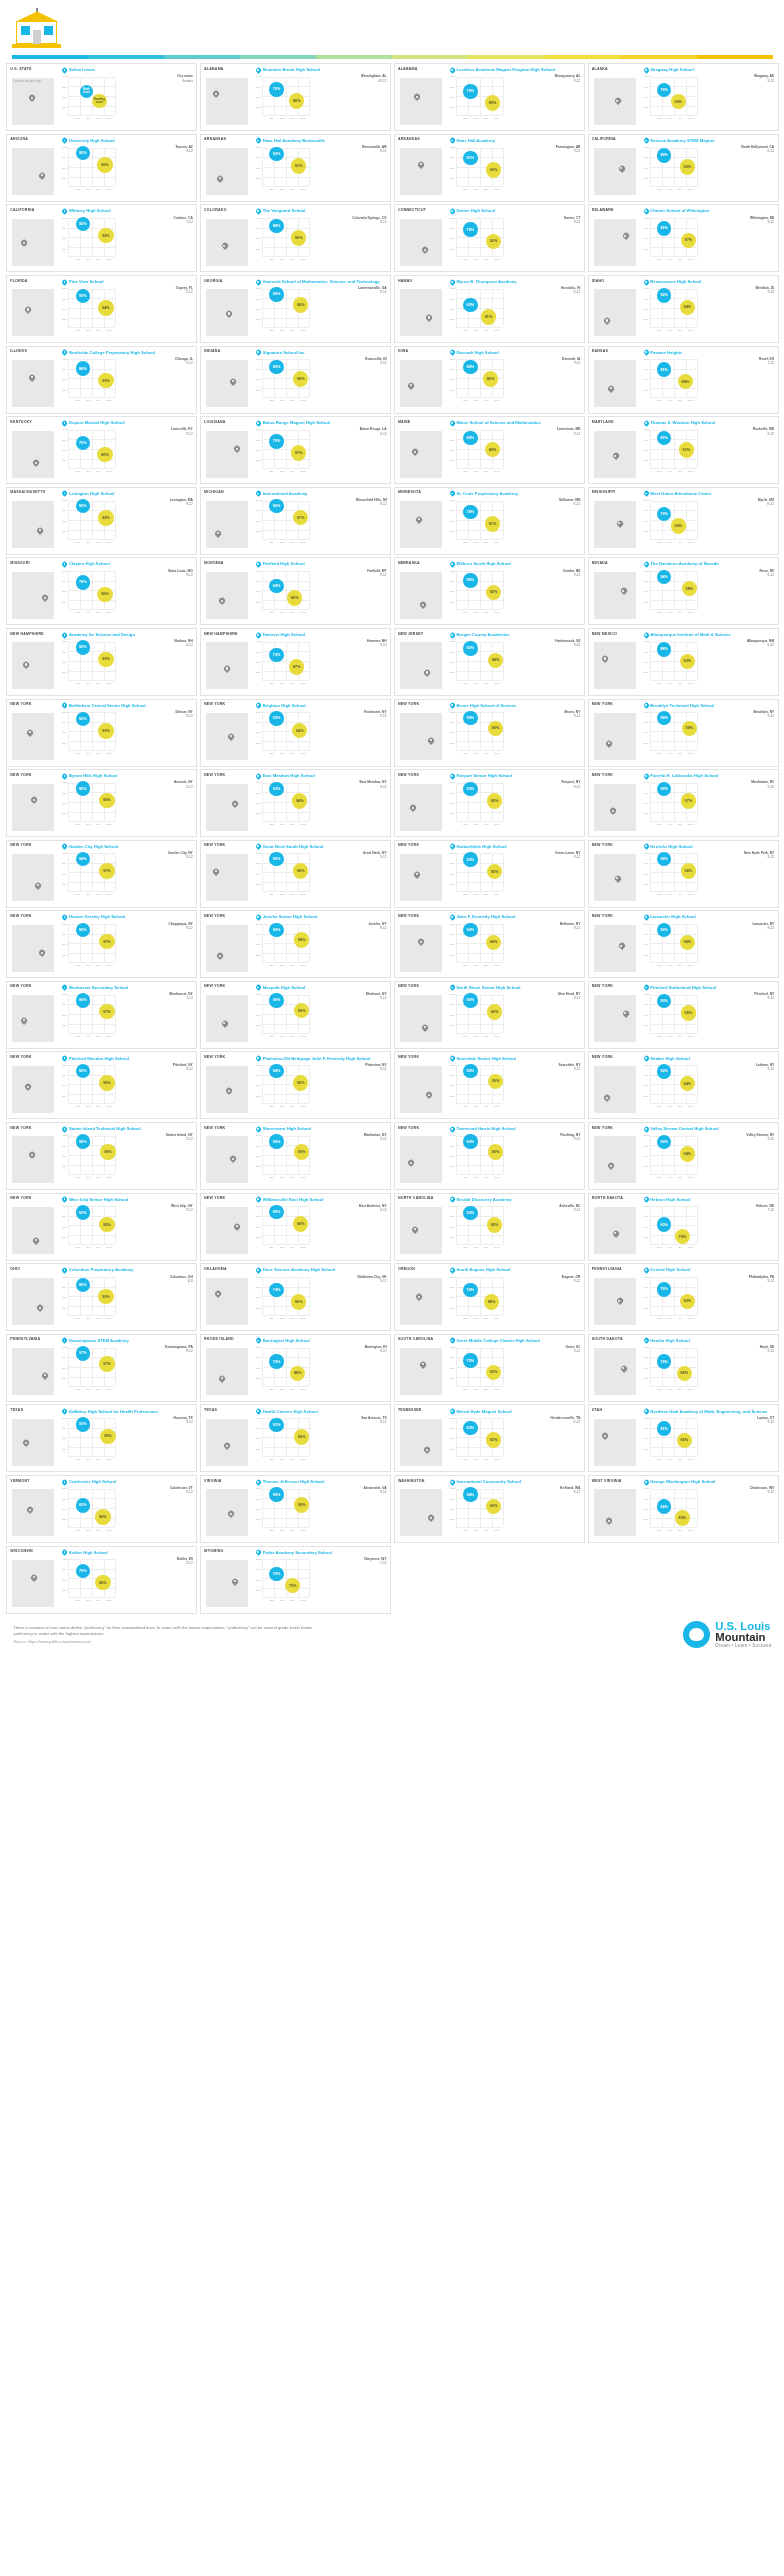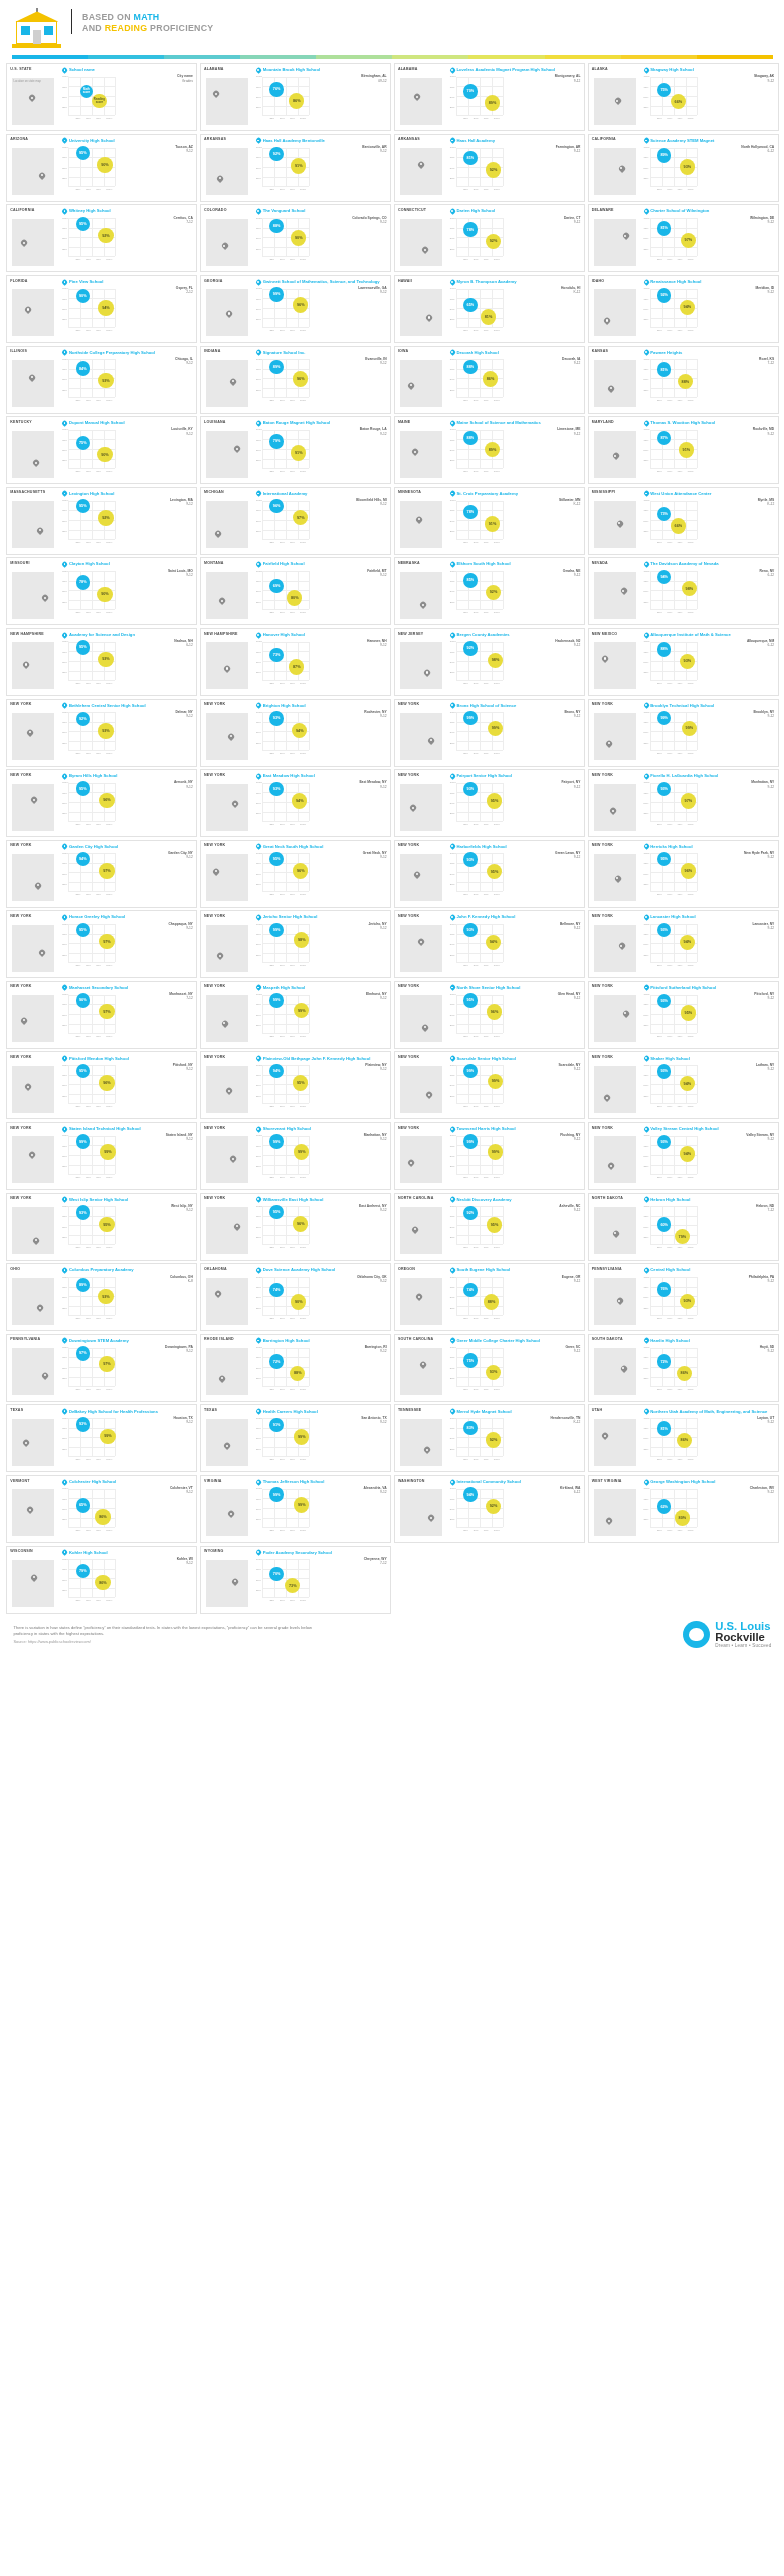--- a/index.html
+++ b/index.html
@@ -168,24 +168,20 @@
     <div class="logo-school">
       <div class="sch-flag"></div>
       <div class="sch-roof"></div>
       <div class="sch-body"></div>
       <div class="sch-win sch-w1"></div>
       <div class="sch-win sch-w2"></div>
       <div class="sch-door"></div>
       <div class="sch-base"></div>
     </div>
     <div class="titlewrap">
-      <div class="subtitle">
-        <span>BASED ON </span><span class="math">MATH</span><br>
-        <span>AND </span><span class="reading">READING</span><span> PROFICIENCY</span>
-      </div>
     </div>
   </div>
 
   <div class="rainbow">
     <div style="background:#19b6e8"></div>
       <div style="background:#32c0e0"></div>
     <div style="background:#5ccbd0"></div>
       <div style="background:#86d6b8"></div>
     <div style="background:#aee09b"></div>
       <div style="background:#cfe67f"></div>
@@ -3900,20 +3896,20 @@
 
   <div class="footer">
     <div>
       <div class="foot-note">There is variation in how states define “proficiency” on their standardized tests. In states with the lowest expectations, “proficiency” can be several grade levels below proficiency in states with the highest expectations.</div>
       <div class="foot-src">Source: https://www.publicschoolreview.com/</div>
     </div>
     <div class="brand">
       <div class="brand-mark"></div>
       <div class="brand-text">
         <div class="bt1">U.S. Louis</div>
-        <div class="bt2">Rockville</div>
+        <div class="bt2">Mountain</div>
         <div class="bt3">Dream • Learn • Succeed</div>
       </div>
     </div>
   </div>
 
 </div>
 
 
 </body></html>

